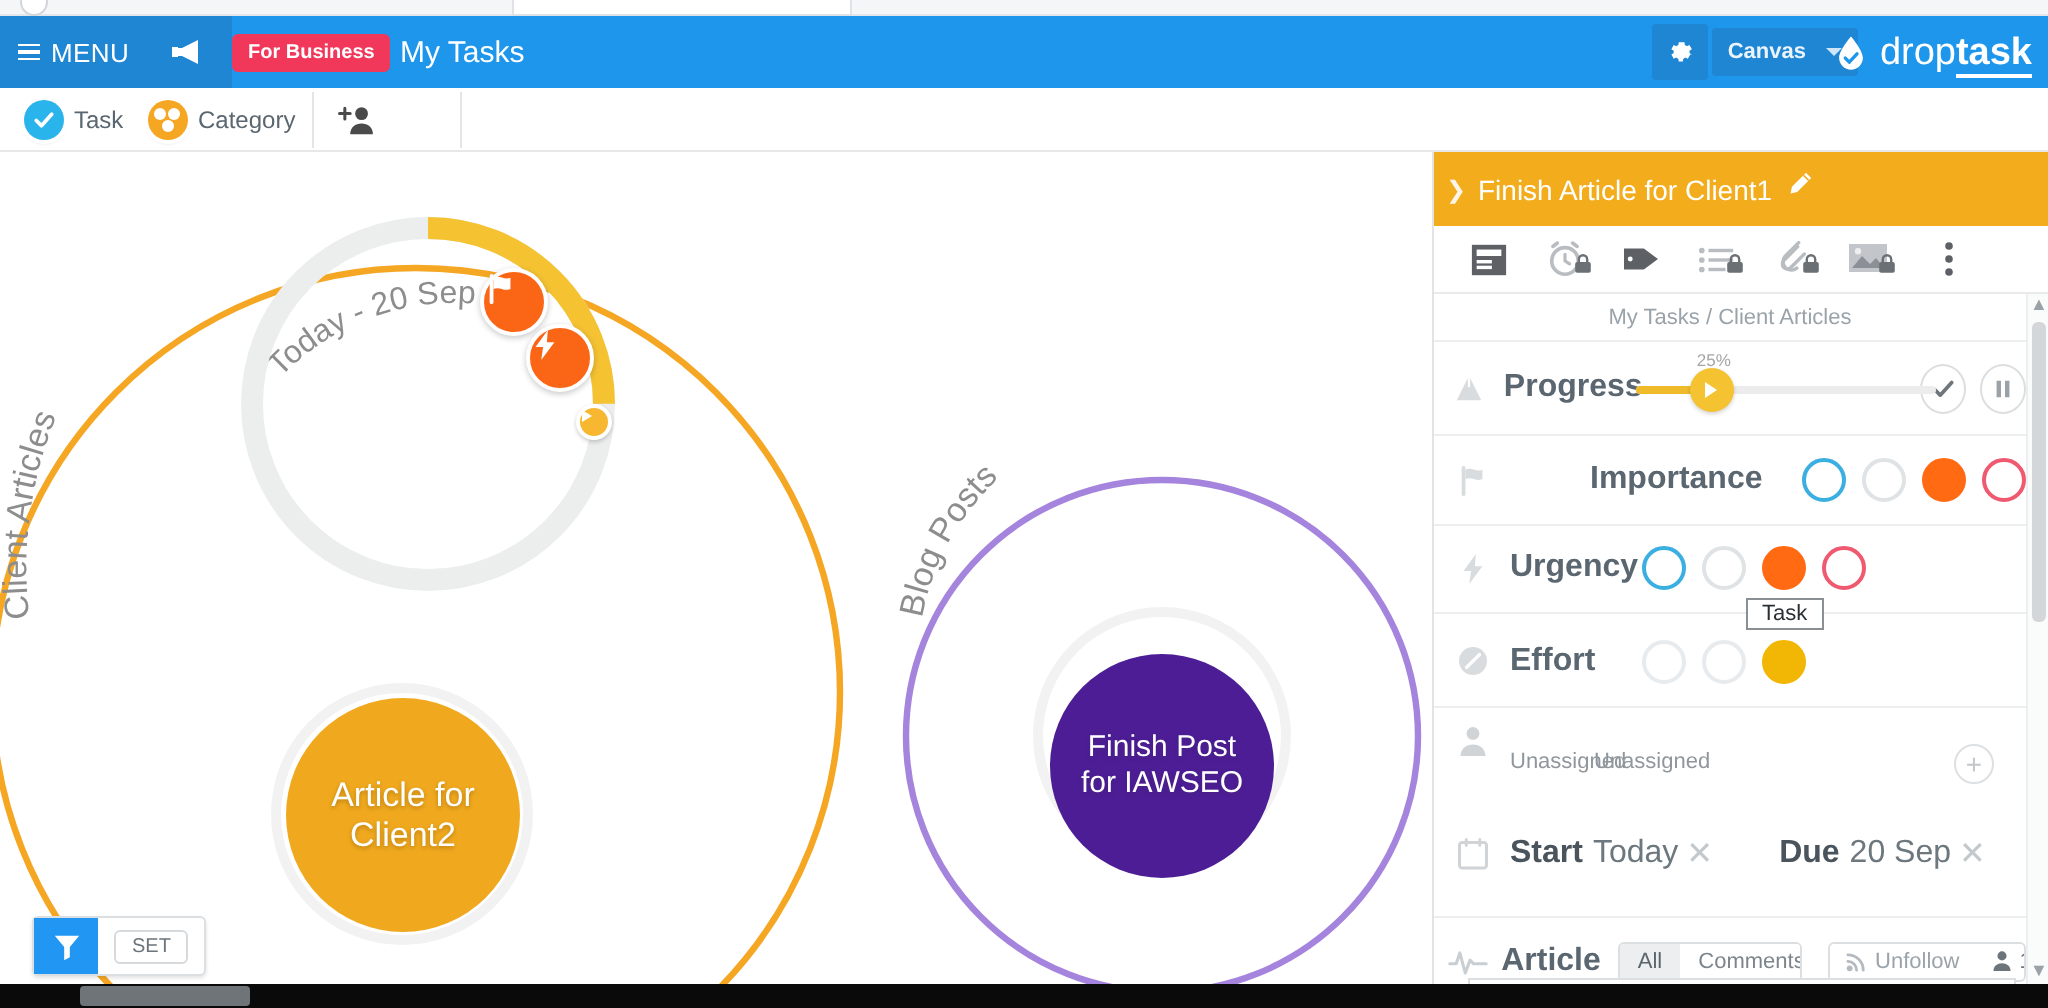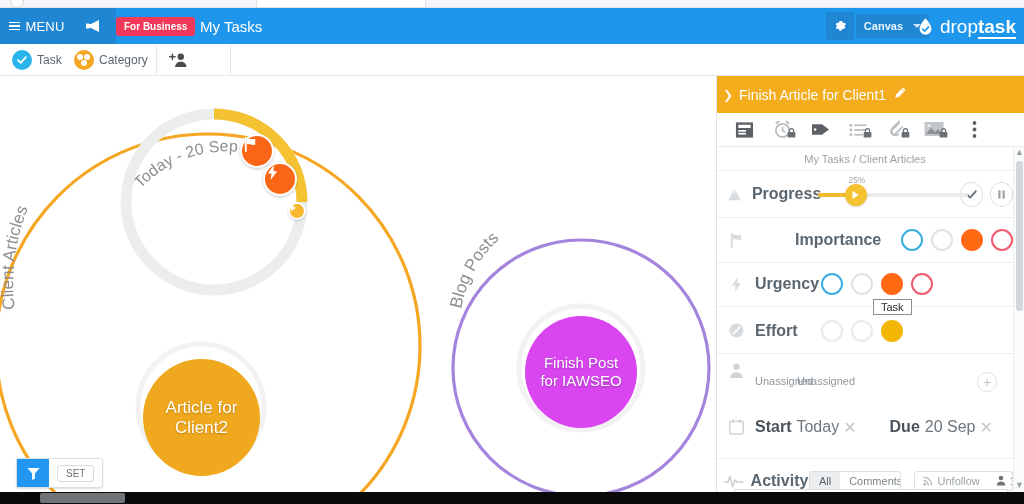--- a/index.html
+++ b/index.html
@@ -267,28 +267,28 @@
       <svg width="15" height="17" viewBox="0 0 14 18">
         <path d="M8.5 1L2 10h4l-1 7 7-9.4H8z" fill="#fff"></path>
       </svg>
     </div>
     <div class="play-marker" style="left:288px; top:126px;">
       <svg width="7" height="8" viewBox="0 0 7 8">
           <path d="M1 1l5 3-5 3z" fill="#fff"></path>
         </svg>
     </div>
 
-    <div class="bubble" style="left:143px; top:283px; width:117px; height:117px; background:#f0a91e;">
+    <div class="bubble" style="left:143px; top:273px; width:117px; height:117px; background:#f0a91e;">
       <div class="lbl">
         <span>Article for</span><br>
         <span>Client2</span>
       </div>
     </div>
 
-    <div class="bubble" style="left:525px; top:240px; width:112px; height:112px; background:#d946ef;">
+    <div class="bubble" style="left:525px; top:251px; width:112px; height:112px; background:#4c1d95;">
       <div class="lbl" style="font-size:15px; line-height:18px; text-shadow:0 1px 2px rgba(70,40,110,.45);">
         <span>Finish Post</span><br>
         <span>for IAWSEO</span>
       </div>
     </div>
   </div>
 
   <div class="filter-widget">
     <div class="funnel">
       <svg width="15" height="15" viewBox="0 0 16 16">
@@ -494,21 +494,21 @@
       <span style="margin-left:5px">20 Sep</span>
       <span class="x">✕</span>
     </div>
 
     <div class="prow" style="top:382px; height:44px; border-top:1px solid #eceef0; border-bottom:none;">
       <div class="picon">
         <svg width="20" height="14" viewBox="0 0 22 14">
             <path d="M1 8h3.5l2-6 3 11 2.6-7 2 2H21" stroke="#c9ced2" stroke-width="1.7" fill="none" stroke-linecap="round" stroke-linejoin="round"></path>
           </svg>
       </div>
-      <div class="plabel">Activity</div>
+      <div class="plabel">Article</div>
       <div class="seg">
         <div class="active">All</div>
         <div>Comments</div>
       </div>
       <div class="pill" style="margin-left:13px">
         <div class="pi">
           <svg width="11" height="11" viewBox="0 0 12 12">
             <circle cx="2" cy="10" r="1.6" fill="#b4babf"></circle>
             <path d="M1 6.2a4.8 4.8 0 014.8 4.8M1 2.6A8.4 8.4 0 019.4 11" stroke="#b4babf" stroke-width="1.5" fill="none" stroke-linecap="round"></path>
           </svg>

